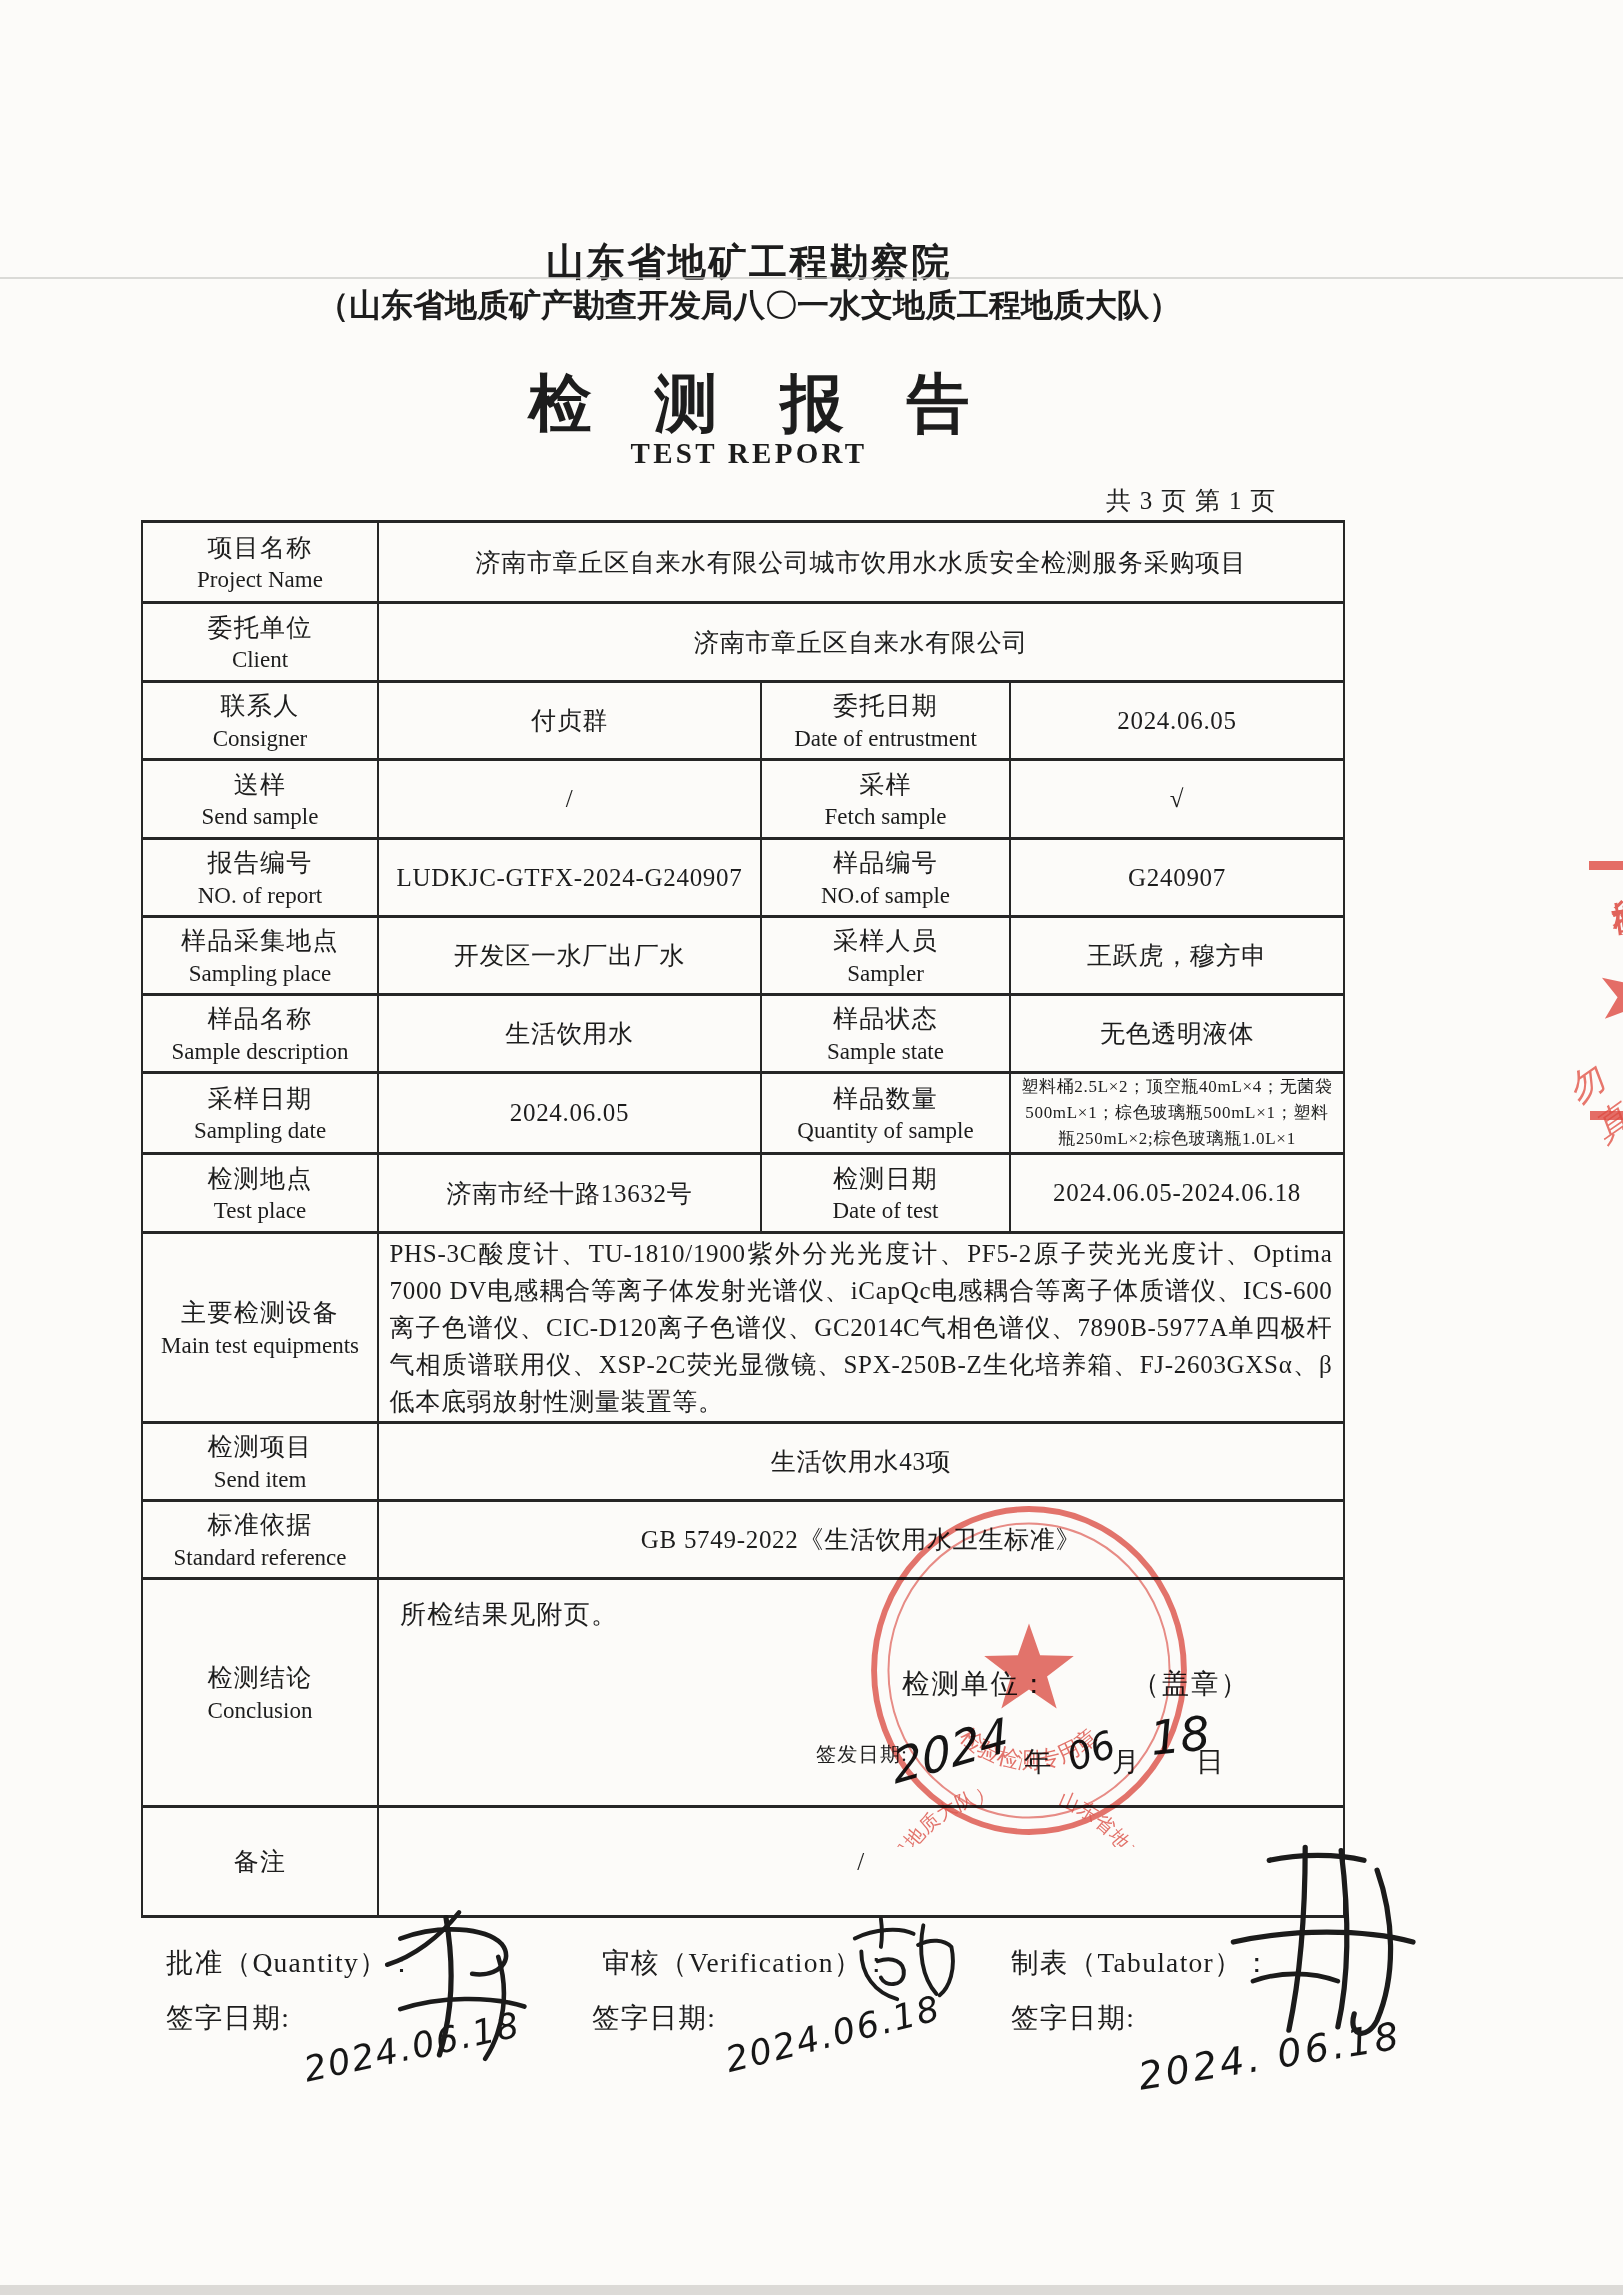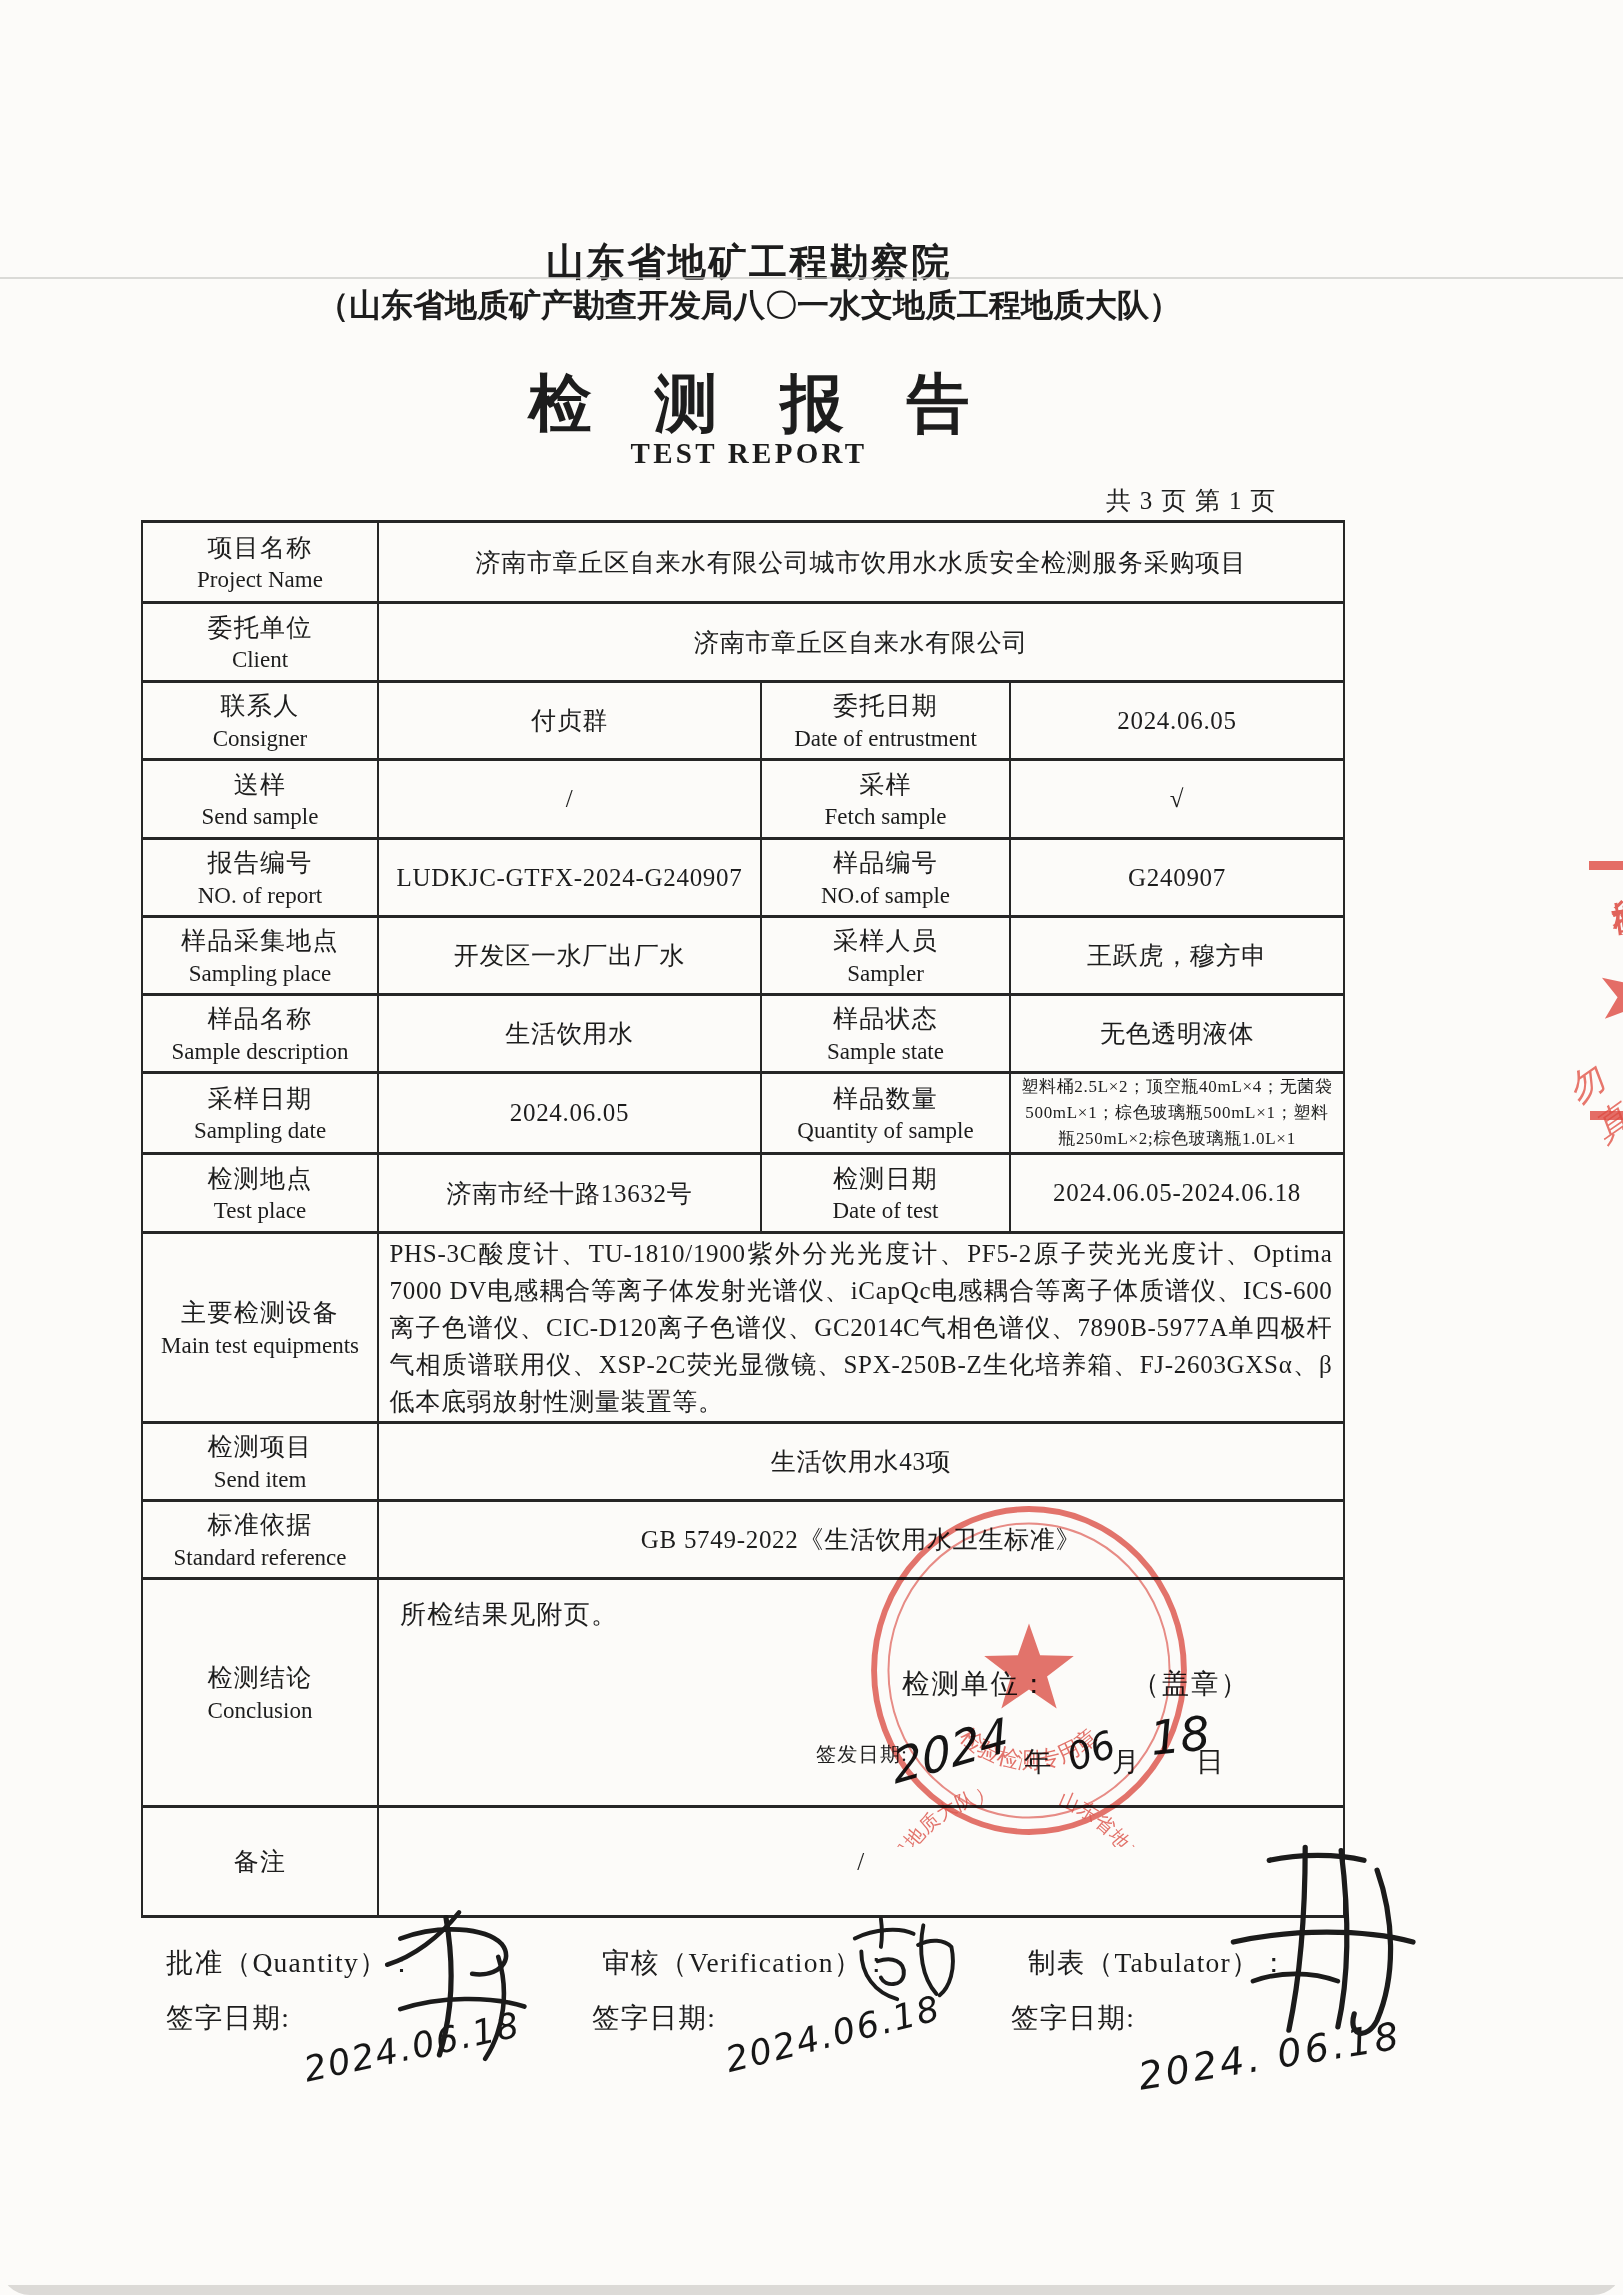--- a/index.html
+++ b/index.html
@@ -1,19 +1,19 @@
 <!DOCTYPE html>
 <html style="font-size:10.5px"><head>
 <meta charset="utf-8">
 <style>
   html,body{margin:0;padding:0;}
   body{width:1623px;height:2295px;position:relative;overflow:hidden;
        background:#fcfbf9;color:#1d1d1d;
        font-family:"Liberation Serif","DejaVu Serif",serif;}
-  .page{position:absolute;inset:0;overflow:hidden;border-radius:30px;}
+  .page{position:absolute;inset:0;overflow:hidden;}
 
   
   .header{position:absolute;left:0;top:0;width:1498px;text-align:center;}
   .org-cn{position:absolute;left:0;width:100%;top:237px;font-size:38px;font-weight:bold;letter-spacing:2.6px;}
   .org-sub{position:absolute;left:0;width:100%;top:284px;font-size:32px;font-weight:bold;}
   .title-cn{position:absolute;left:0;width:100%;top:361px;font-size:63px;font-weight:bold;}
   .title-en{position:absolute;left:0;width:100%;top:437px;font-size:29px;font-weight:bold;letter-spacing:3.3px;}
   .page-info{position:absolute;left:1106px;top:484px;width:196px;font-size:25px;letter-spacing:1.3px;}
   .scan-line{position:absolute;left:0;top:277px;width:1623px;height:2px;background:#c7c7c4;opacity:.65;}
   .scan-bottom{position:absolute;left:0;bottom:0;width:1623px;height:9.8px;background:#dcdad7;}
@@ -289,21 +289,21 @@
     <span class="hwdate" style="left:723px;top:2014px;font-size:35px;transform:rotate(-14deg);letter-spacing:2px;">2024.06.18</span>
     <svg class="sig" style="left:845px;top:1909px;width:111px;height:98px;" viewBox="0 0 170 150">
       <path d="M 15,45 C 45,30 85,28 105,38" stroke-width="6"></path>
       <path d="M 55,15 C 57,30 57,45 55,58" stroke-width="6"></path>
       <path d="M 25,65 C 25,100 45,128 80,138" stroke-width="6"></path>
       <path d="M 50,80 C 72,72 92,80 90,100 C 88,118 62,120 55,105" stroke-width="6"></path>
       <path d="M 120,25 C 112,65 118,105 140,130" stroke-width="6"></path>
       <path d="M 112,55 C 132,45 152,47 163,58 C 170,92 160,120 145,132" stroke-width="6"></path>
     </svg>
 
-    <span class="f-label" style="left:1011px;top:1945px;margin-left:17px;">制表（Tabulator）：</span>
+    <span class="f-label" style="left:1011px;top:1945px;">制表（Tabulator）：</span>
     <span class="f-label" style="left:1011px;top:2000px;">签字日期:</span>
     <span class="hwdate" style="left:1137px;top:2034px;font-size:38px;transform:rotate(-9deg);letter-spacing:3.3px;">2024. 06.18</span>
     <svg class="sig" style="left:1207px;top:1844px;width:216px;height:196px;" viewBox="0 0 330 300">
       <path d="M 95,25 C 140,15 200,15 240,25" stroke-width="8"></path>
       <path d="M 150,5 C 150,80 145,190 125,285" stroke-width="8"></path>
       <path d="M 205,10 C 215,90 220,190 200,280" stroke-width="8"></path>
       <path d="M 40,150 C 130,130 240,130 315,150" stroke-width="8"></path>
       <path d="M 260,40 C 285,110 290,200 260,270 C 245,300 215,295 225,260" stroke-width="8"></path>
       <path d="M 70,210 C 110,195 160,195 200,210" stroke-width="7"></path>
     </svg>

